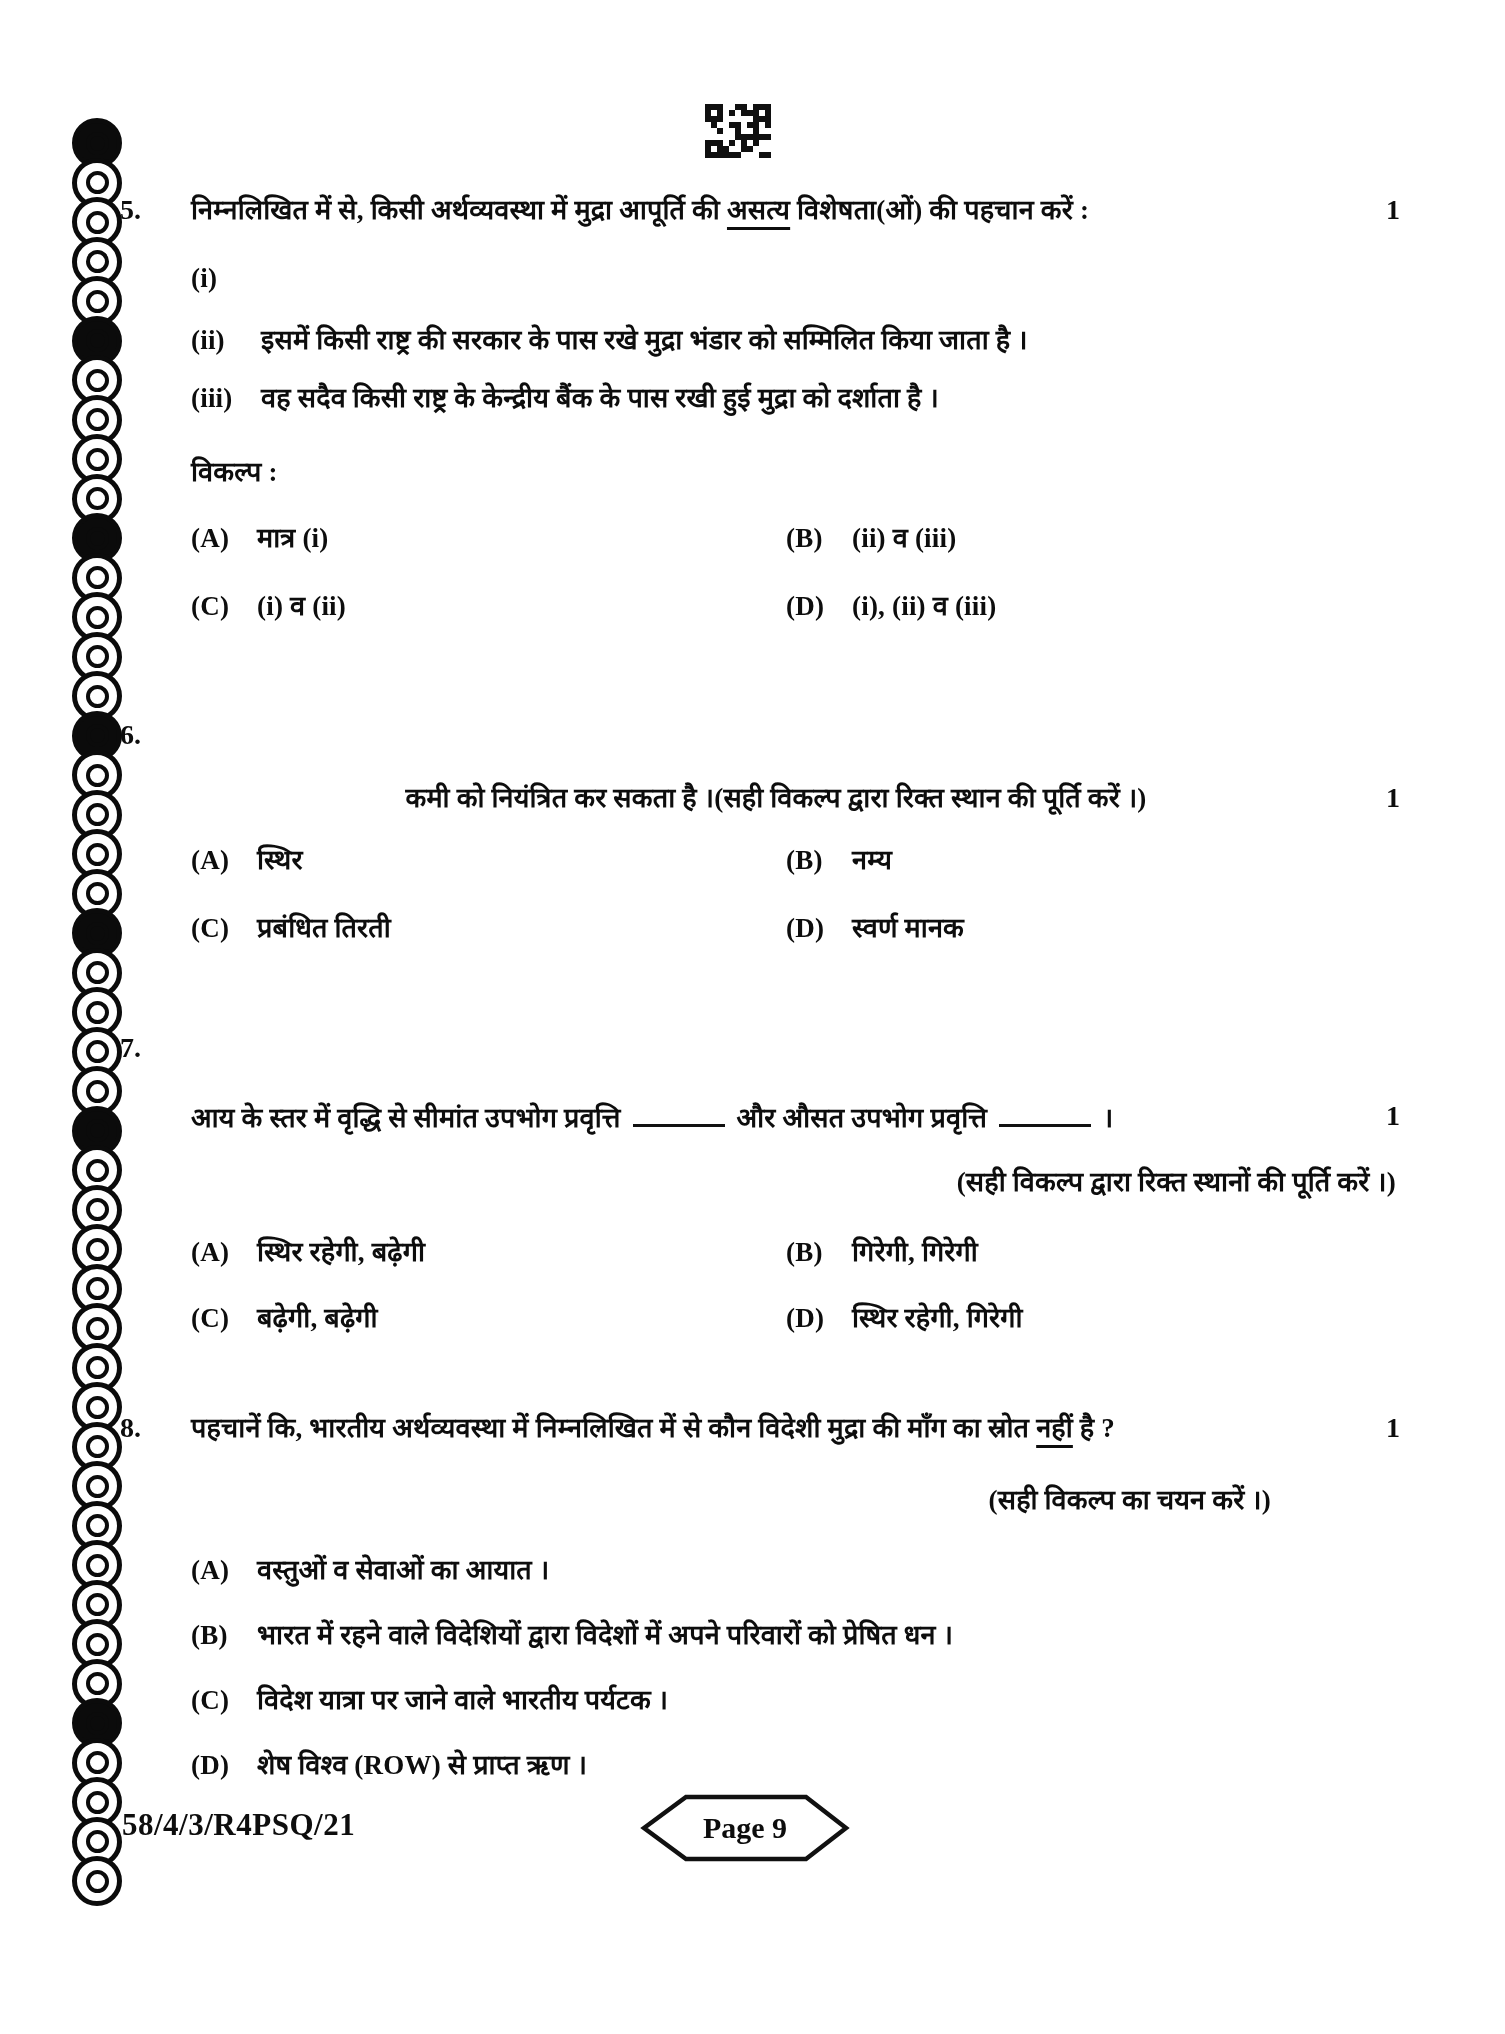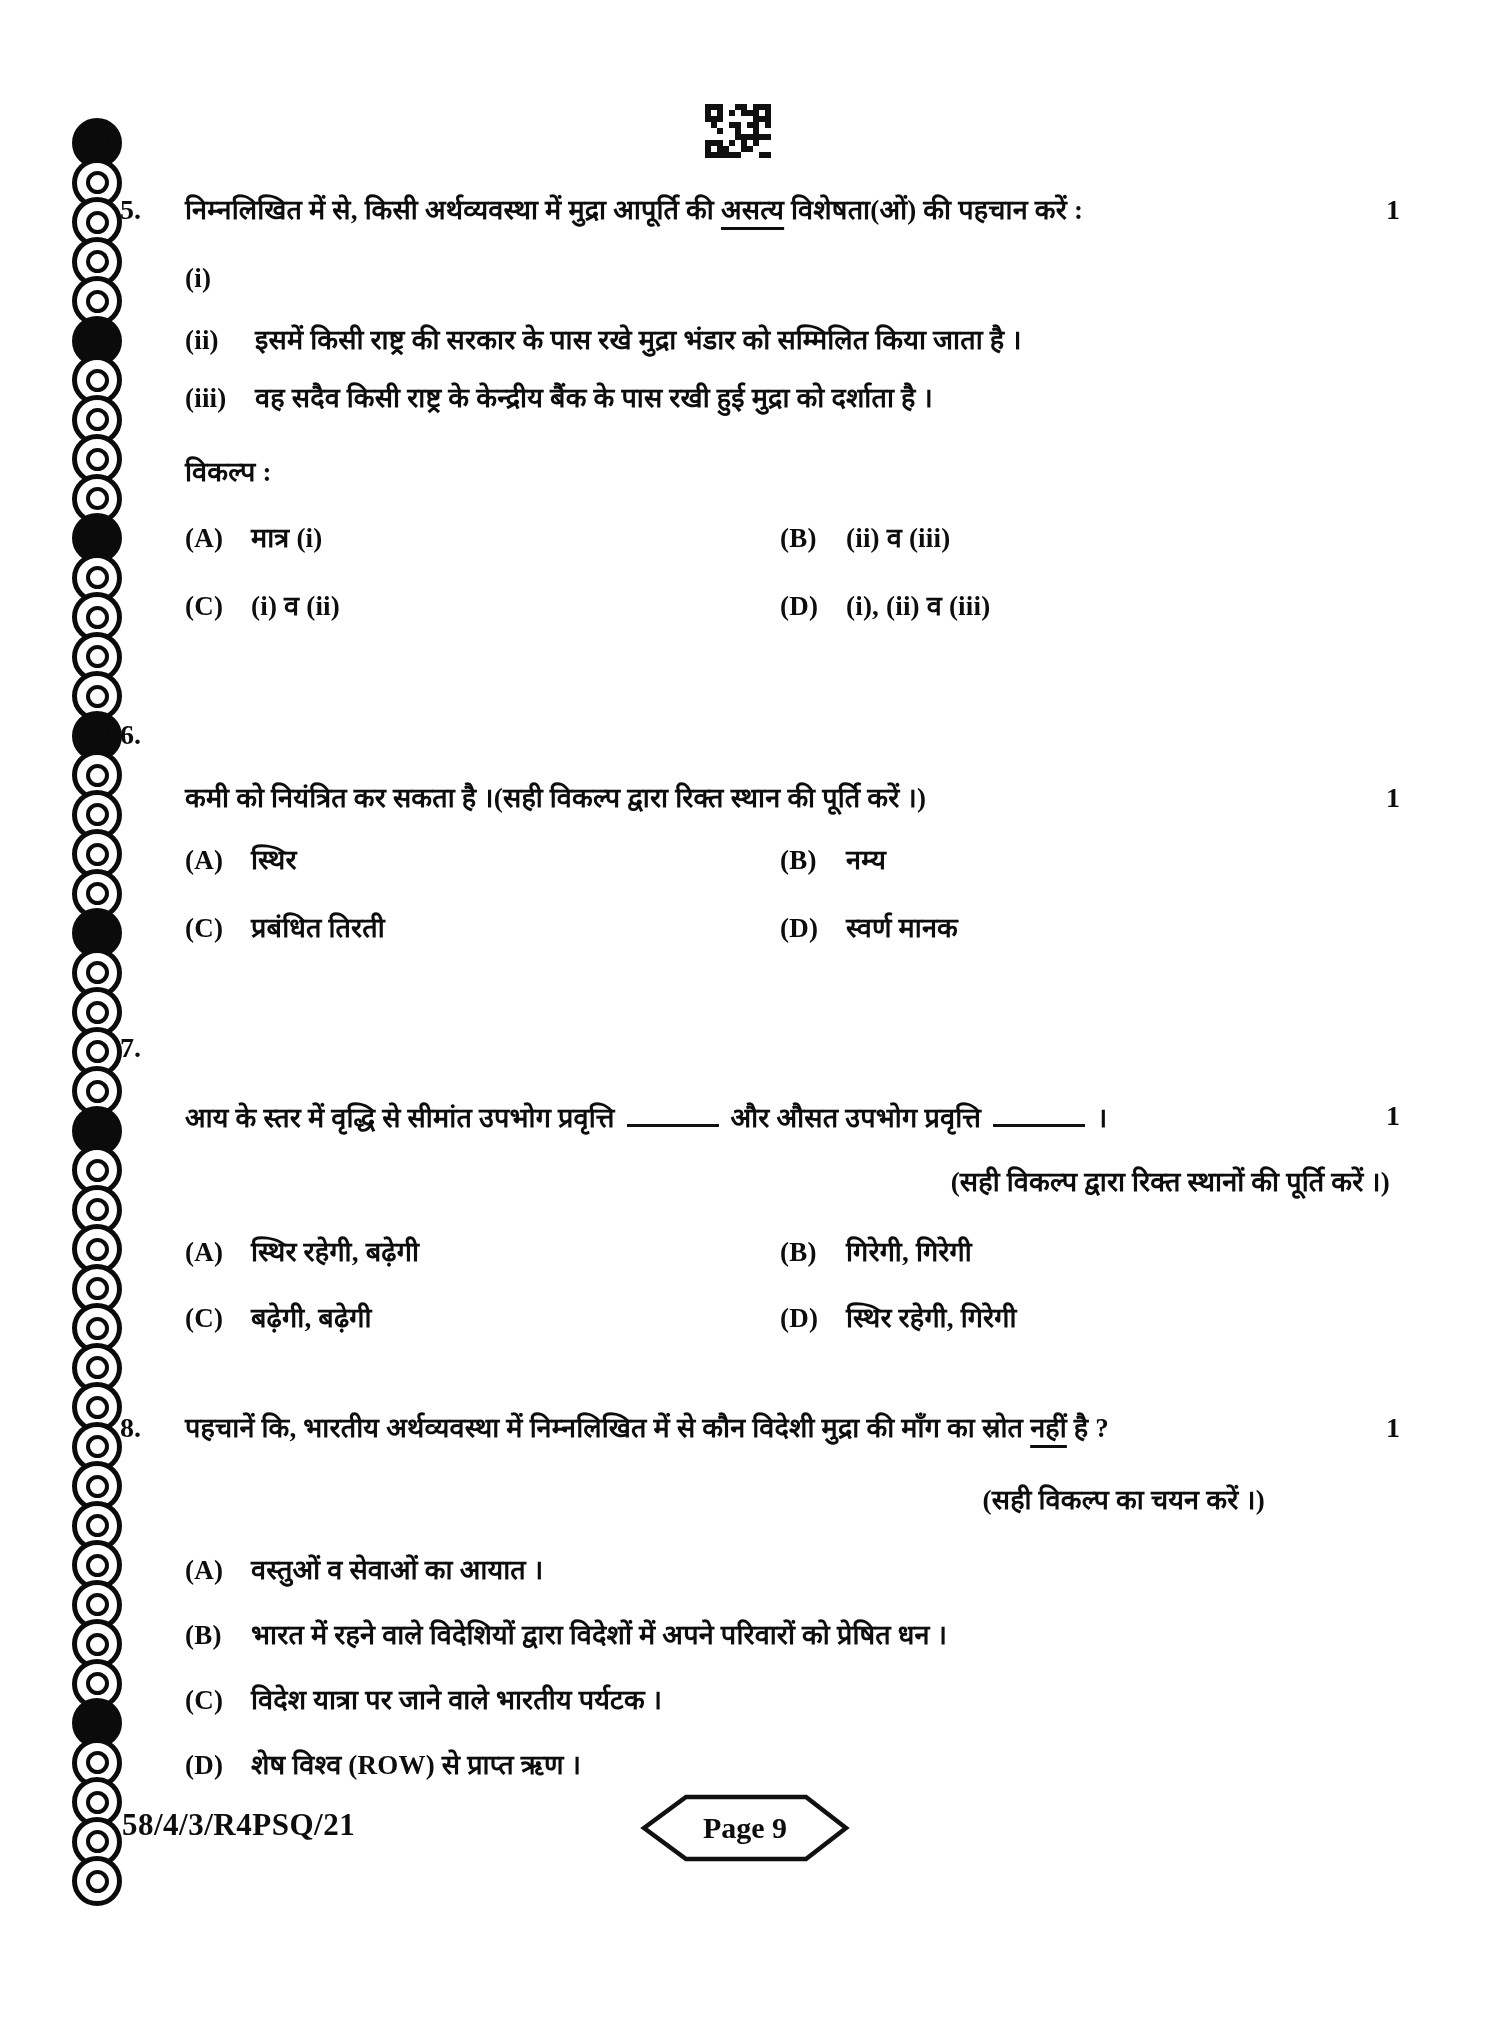--- a/index.html
+++ b/index.html
@@ -10,23 +10,24 @@
     background:#ffffff;
     overflow:hidden;
     font-family:"Liberation Serif","DejaVu Serif",serif;
     color:#0d0d0d;
   }
   .line{
     position:absolute;
     font-size:27px;font-weight:700;line-height:40px;
     white-space:nowrap;
     letter-spacing:0.2px;
+    margin-left:6px;
   }
   .right-align{text-align:right;}
-  .flex-between{display:flex;justify-content:flex-start;}
+  .flex-between{display:flex;justify-content:center;}
   .marks{
     position:absolute;left:1368px;width:50px;
     font-size:28px;font-weight:700;line-height:40px;text-align:center;
   }
   .qnum{position:absolute;left:120px;font-size:28px;font-weight:700;line-height:40px;}
   .opt{display:flex;}
   .opt .lbl{flex:none;width:66px;}
   .stmt .lbl{flex:none;width:70px;}
   .u{
     text-decoration:underline;

